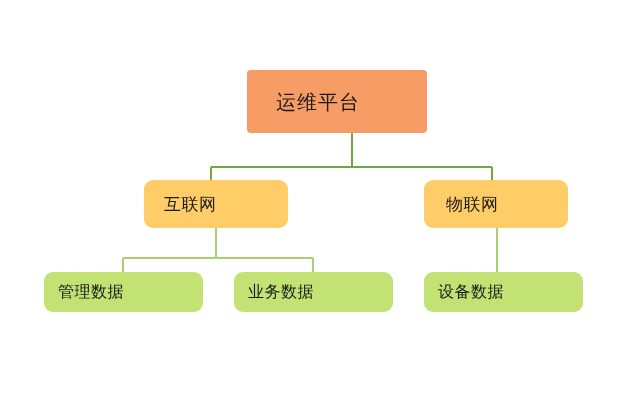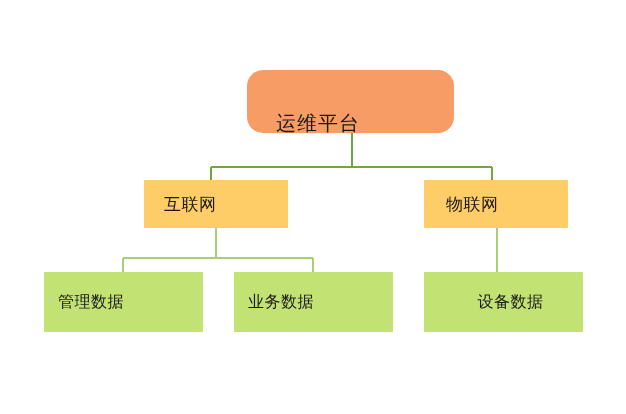--- a/index.html
+++ b/index.html
@@ -21,41 +21,40 @@
   #connectors {
     position: absolute;
     left: 0;
     top: 0;
     width: 626px;
     height: 414px;
   }
   .node {
     position: absolute;
     box-sizing: border-box;
-    border-radius: 1px;
+    border-radius: 9px;
     display: flex;
     align-items: center;
     color: #1a1a1a;
     line-height: 1;
     white-space: nowrap;
   }
   .node-label {
     display: block;
     color: #1a1a1a;
   }
   
   .node.level-0 {
     left: 247px;
     top: 70px;
-    width: 207px;
+    width: 180px;
     height: 63px;
     background: #f89c66;
-    border-radius: 16px;
+    border-radius: 4px;
     padding-left: 29px;
-    align-items: flex-end;
   }
   .node.level-0 .node-label {
     font-size: 20px;
     letter-spacing: 1px;
   }
   
   .node.level-1 {
     top: 180px;
     width: 144px;
     height: 48px;
@@ -65,31 +64,31 @@
   .node.level-1 .node-label {
     font-size: 17px;
     letter-spacing: 0.5px;
   }
   .node.level-1.pos-a { left: 144px; }
   .node.level-1.pos-b { left: 424px; padding-left: 22px; }
   
   .node.level-2 {
     top: 272px;
     width: 159px;
-    height: 60px;
+    height: 40px;
     background: #c2e274;
     padding-left: 14px;
   }
   .node.level-2 .node-label {
     font-size: 16px;
     letter-spacing: 0.5px;
   }
   .node.level-2.pos-a { left: 44px; }
   .node.level-2.pos-b { left: 234px; align-items: center; }
-  .node.level-2.pos-c { left: 424px; justify-content: center; }
+  .node.level-2.pos-c { left: 424px; }
 </style>
 </head>
 <body>
 
 <div id="canvas">
 
   <svg id="connectors" viewBox="0 0 626 414" width="626" height="414" aria-hidden="true">
 
     <g stroke="#6FA83C" stroke-width="1.4" fill="none" shape-rendering="crispEdges">
       <line x1="352" y1="133" x2="352" y2="167"></line>

